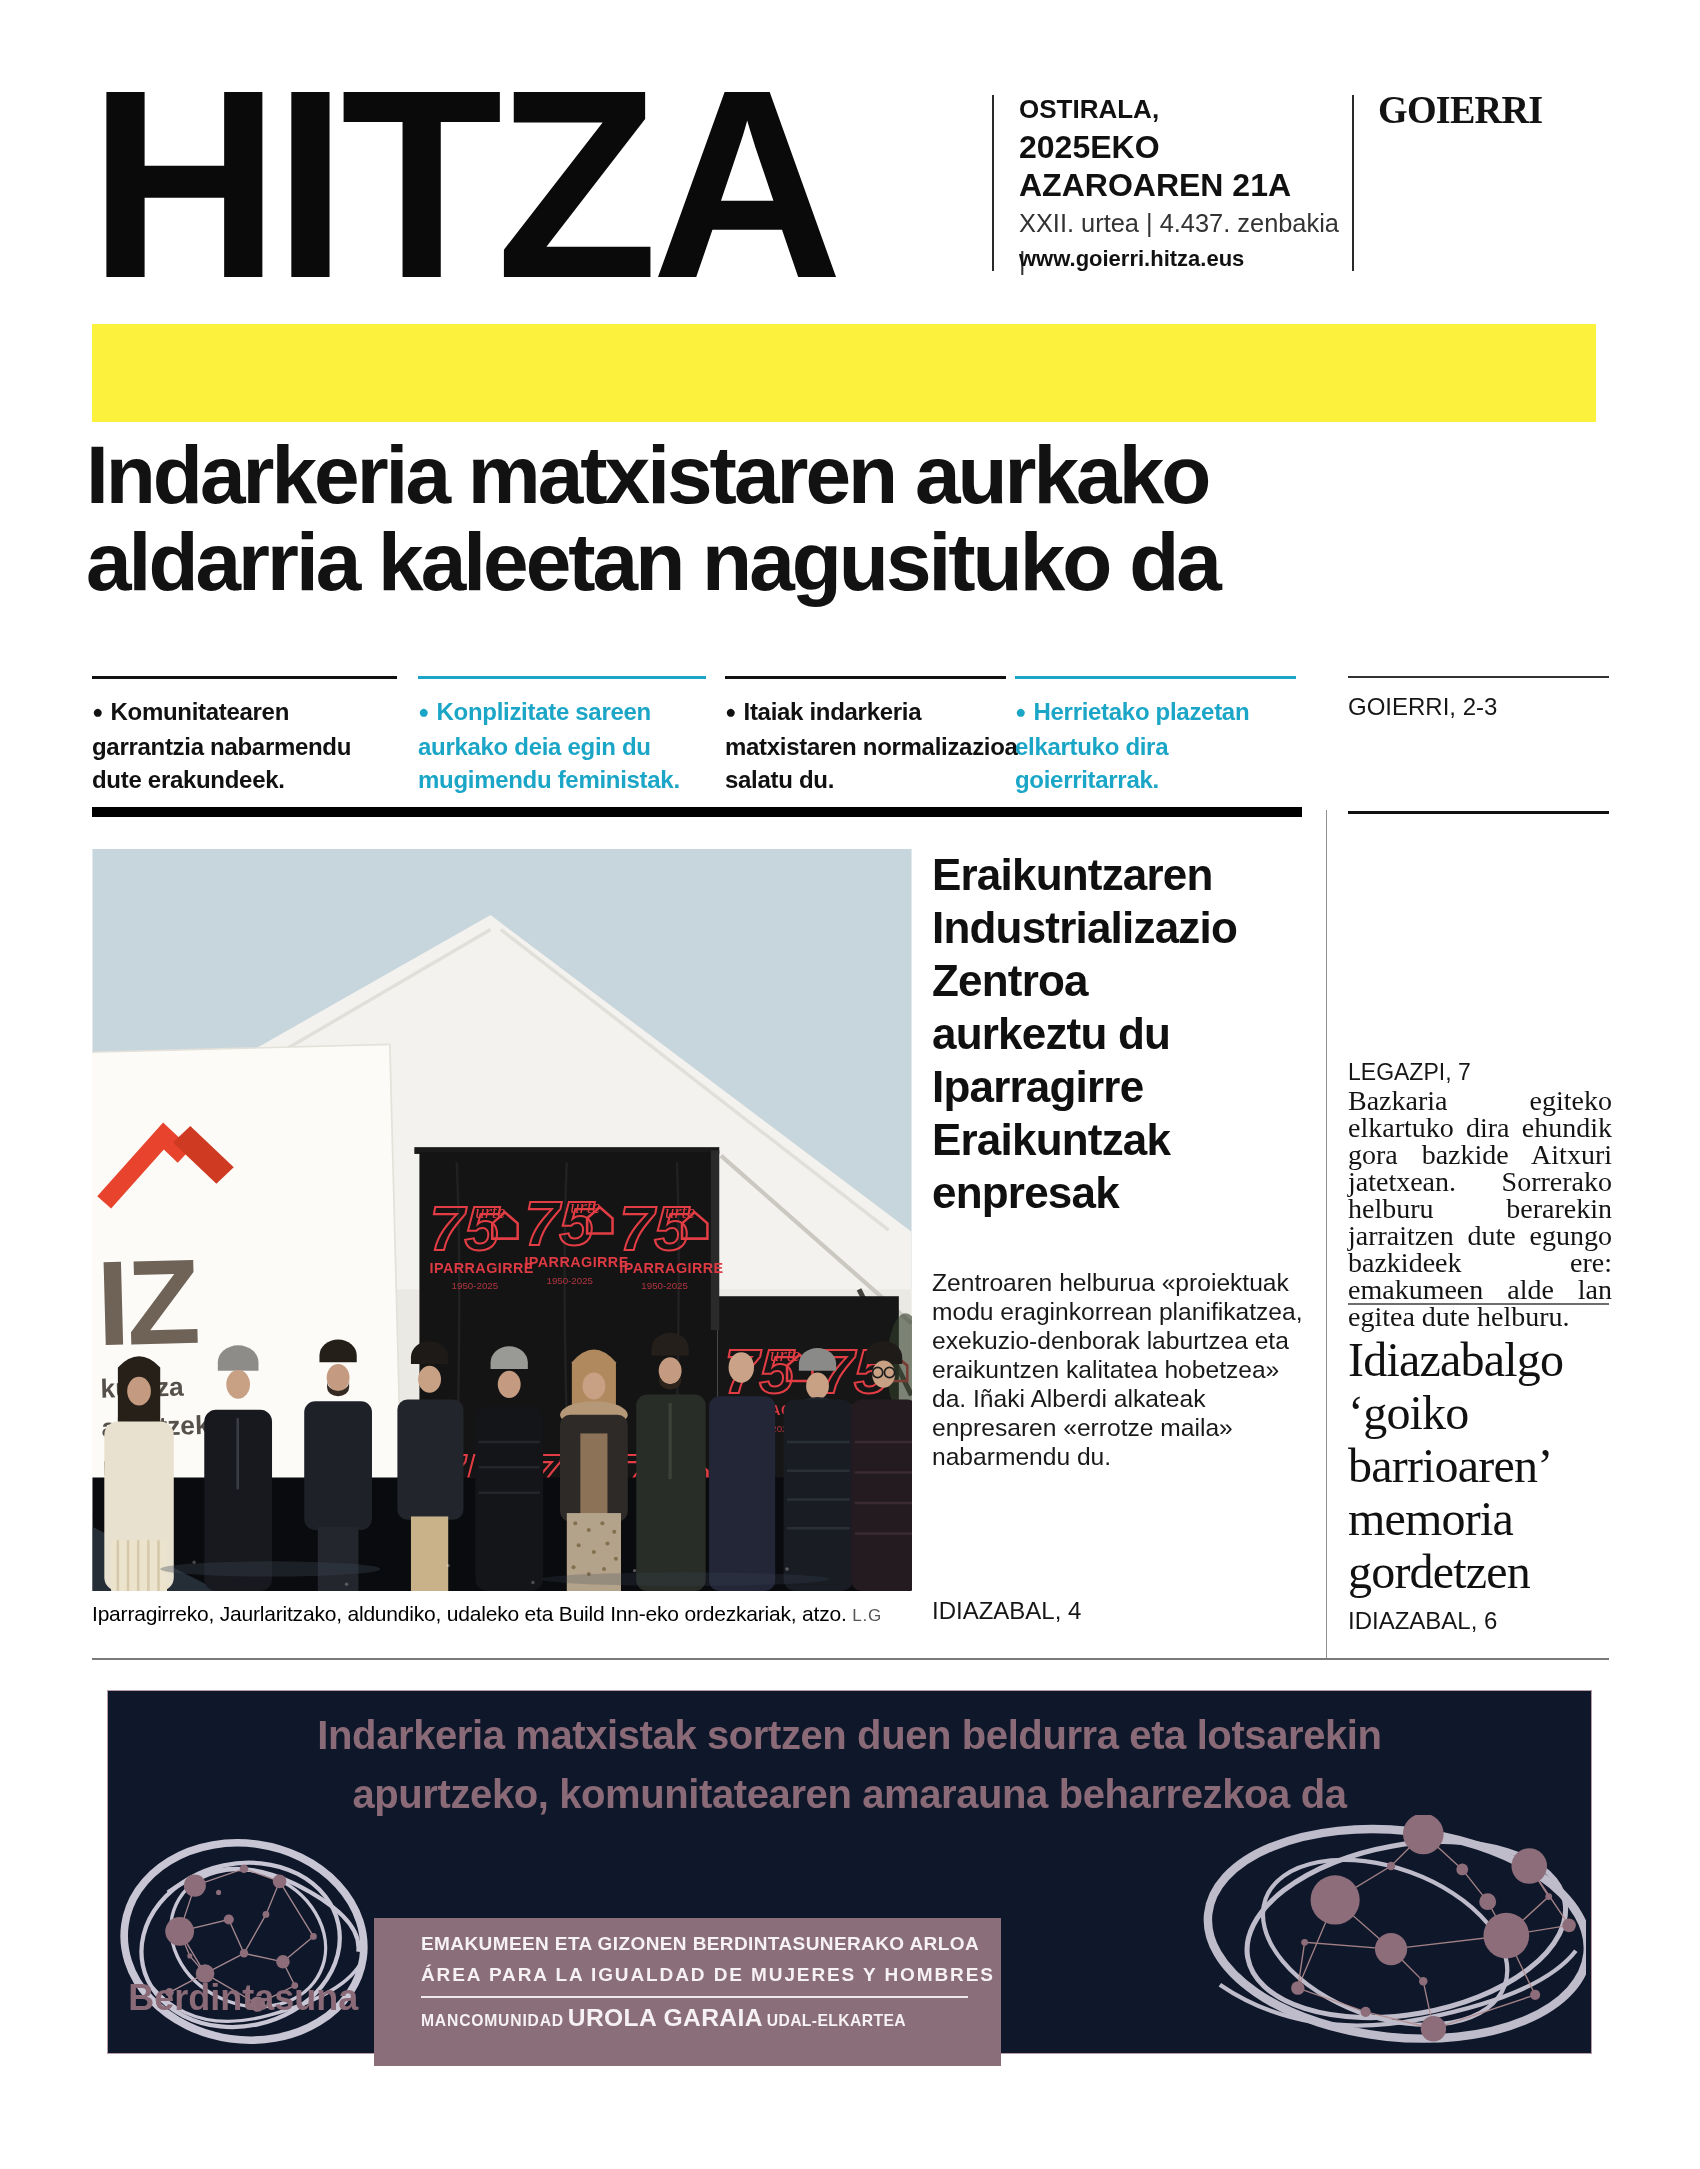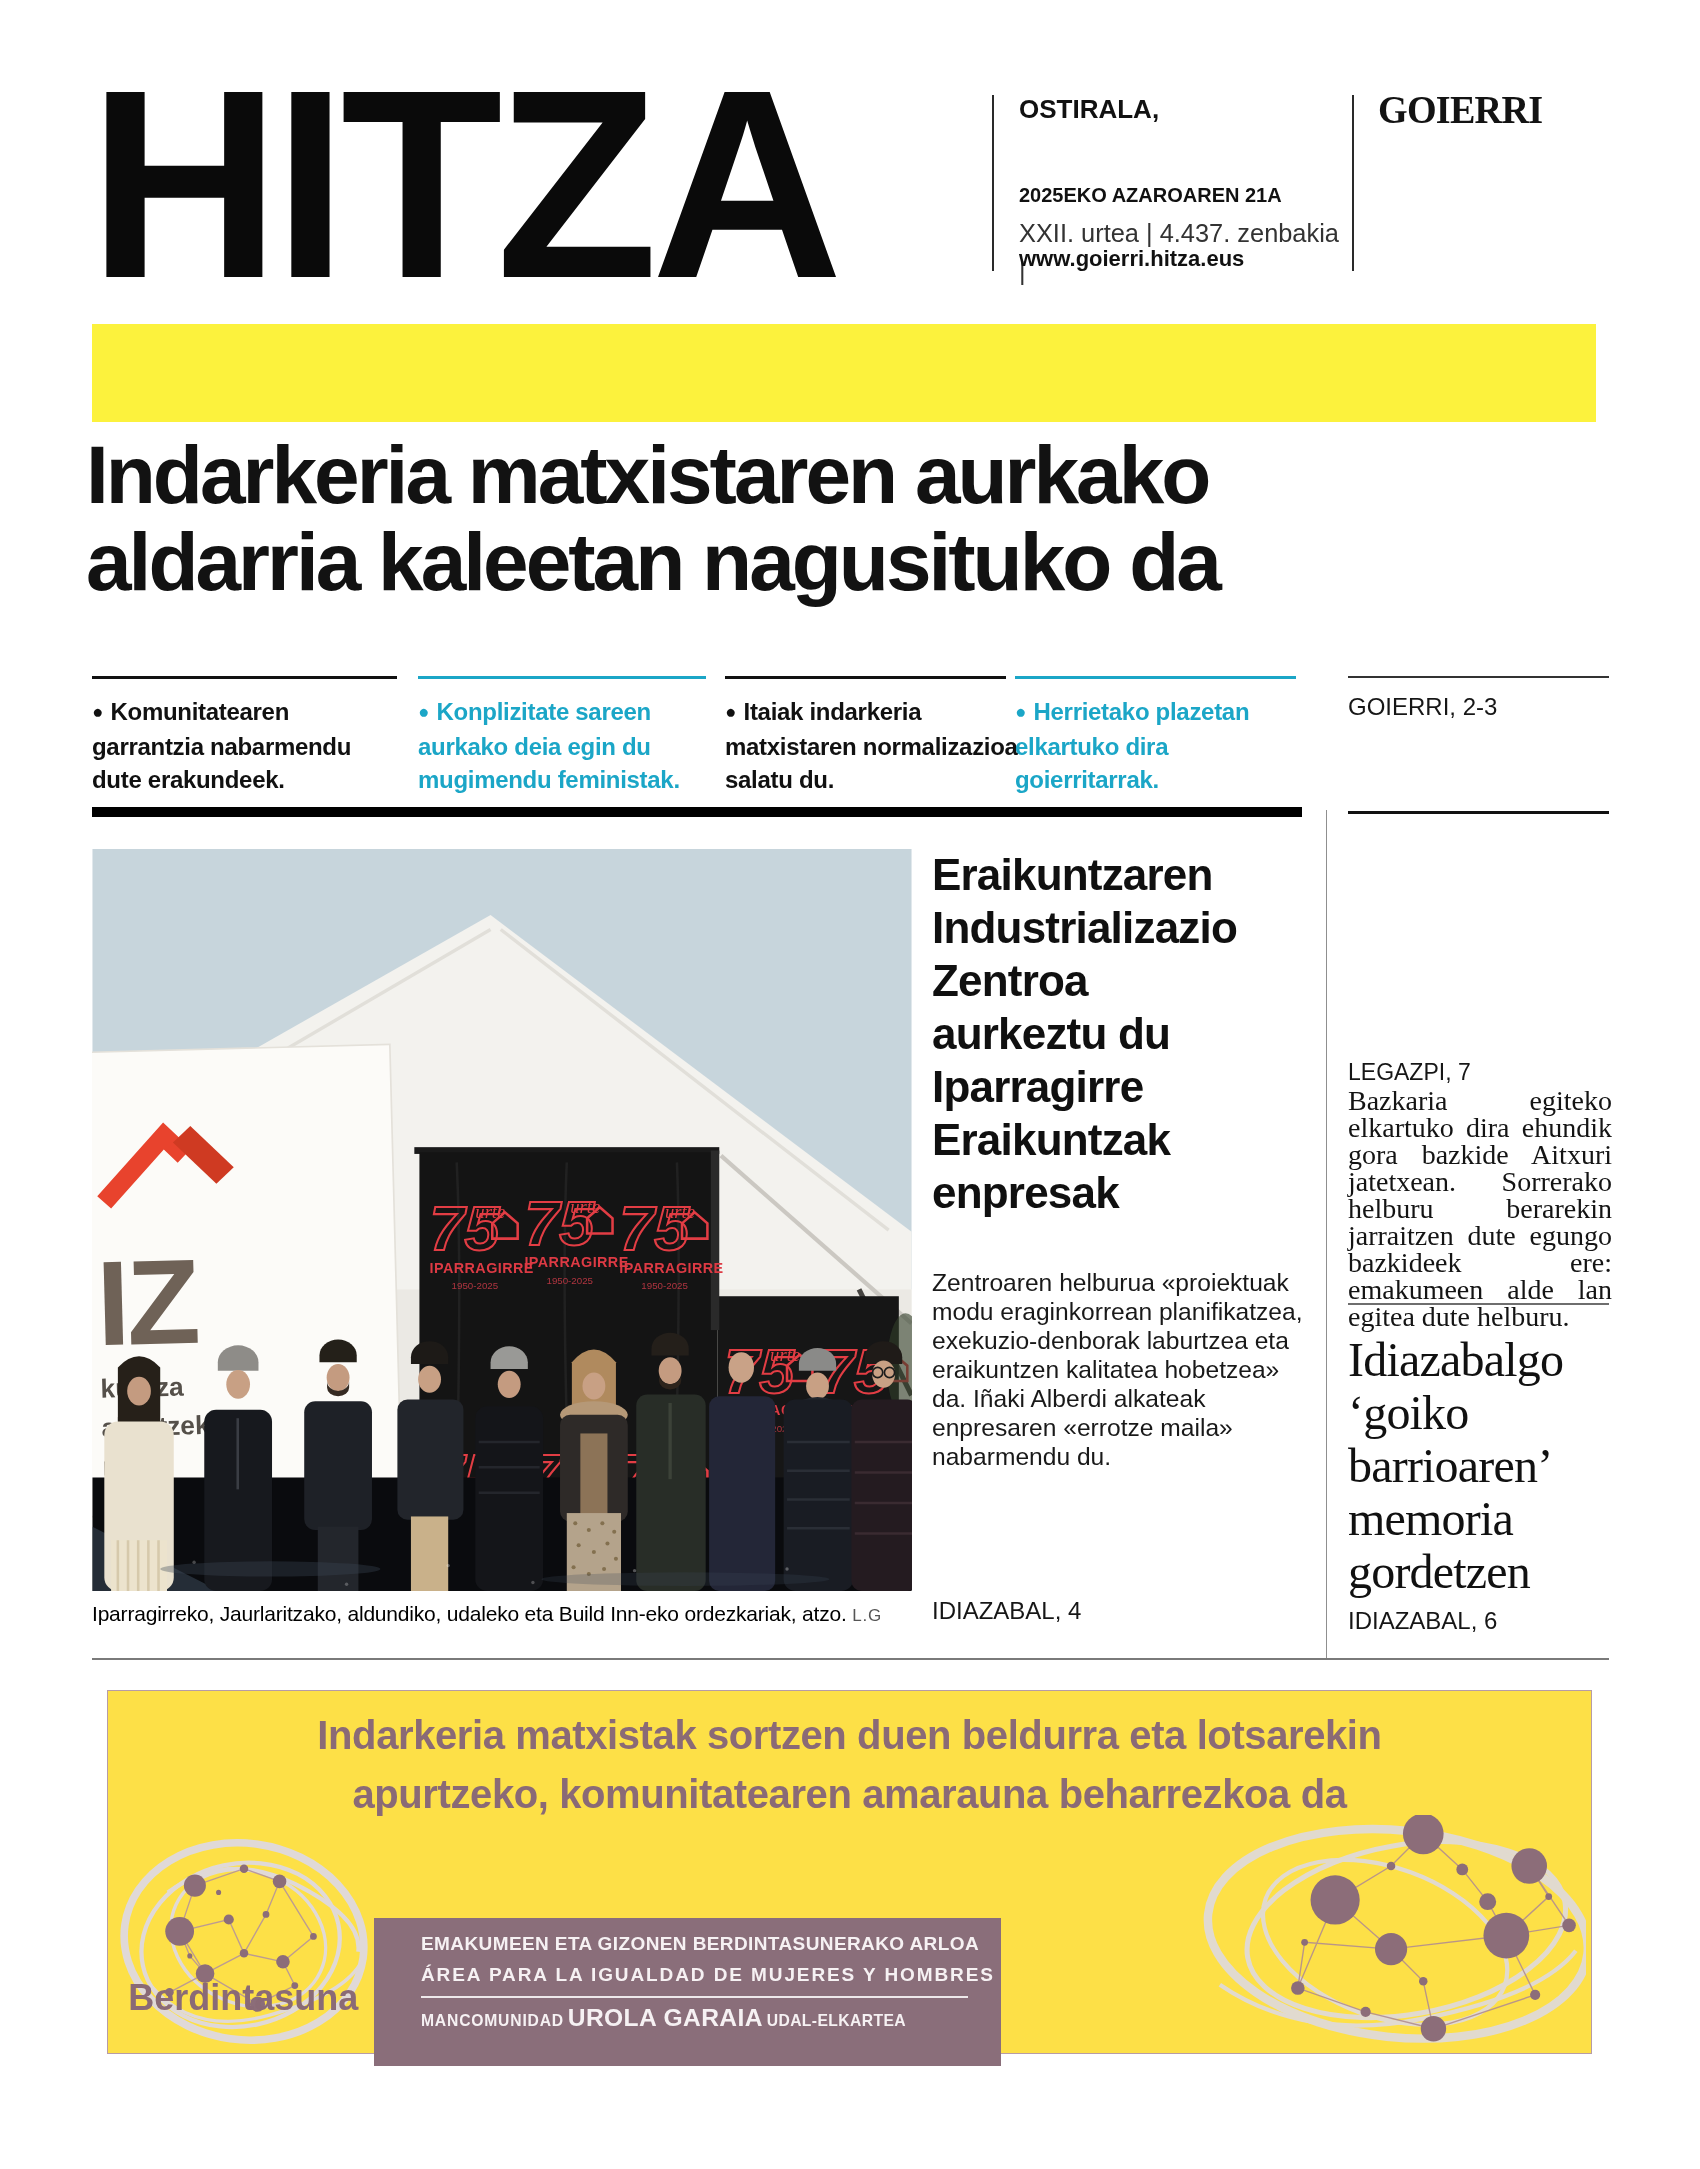--- a/index.html
+++ b/index.html
@@ -7,37 +7,37 @@
         font-family:"Liberation Sans",sans-serif;color:#111;}
   .abs{position:absolute;}
   .bold{font-weight:bold;}
   .serif{font-family:"Liberation Serif",serif;}
   .rule{background:#2a2a2a;}
   .cyan{color:var(--cyan);}
   .bullet-col{font-weight:bold;font-size:24px;line-height:33px;letter-spacing:-0.3px;}
   .bullet-col .dot{font-size:18.6px;margin-right:7.6px;position:relative;top:-1.7px;}
   .pageref{font-size:24px;color:#161616;}
   .hline{display:block;}
-  #ad-box{border:1.7px solid #b79ca6;background:#fde047;}
+  #ad-box{border:1.7px solid #b79ca6;background:#0f172a;}
   .adwhite{color:#f6f1f3;}
 </style>
 </head>
 <body>
 
 <div id="page" style="--cyan:#1ba6c7;">
 
   <svg class="abs" style="left:88px;top:80px;" width="749" height="203" viewBox="0 0 884 240">
     <text x="0" y="233" font-family="Liberation Sans, sans-serif" font-size="318" font-weight="bold" letter-spacing="-8" fill="#0a0a0a" textLength="884" lengthAdjust="spacingAndGlyphs">HITZA</text>
   </svg>
 
   <div class="abs rule" style="left:992px;top:95px;width:1.7px;height:176px;"></div>
 
   <div class="abs" style="left:1019px;top:90px;width:322px;">
     <div class="bold" style="font-size:26px;line-height:38px;">OSTIRALA,</div>
-    <div class="bold" style="font-size:20px;line-height:38px;margin-top:48px;">2025EKO AZAROAREN 21A</div>
+    <div class="bold" style="font-size:32px;line-height:38px;">2025EKO AZAROAREN 21A</div>
     <div style="font-size:25.4px;line-height:38px;color:#333;">XXII. urtea | 4.437. zenbakia |</div>
   </div>
 
   <div class="abs bold" style="left:1019px;top:246px;font-size:22px;">www.goierri.hitza.eus</div>
 
   <div class="abs rule" style="left:1352px;top:95px;width:1.7px;height:176px;"></div>
 
   <div class="abs serif bold" style="left:1378px;top:85px;font-size:41px;letter-spacing:-0.8px;transform:scaleX(.93);transform-origin:left;color:#131313;">GOIERRI</div>
 
   <div class="abs" style="left:92px;top:324px;width:1504px;height:98px;background:#fcf23d;"></div>

